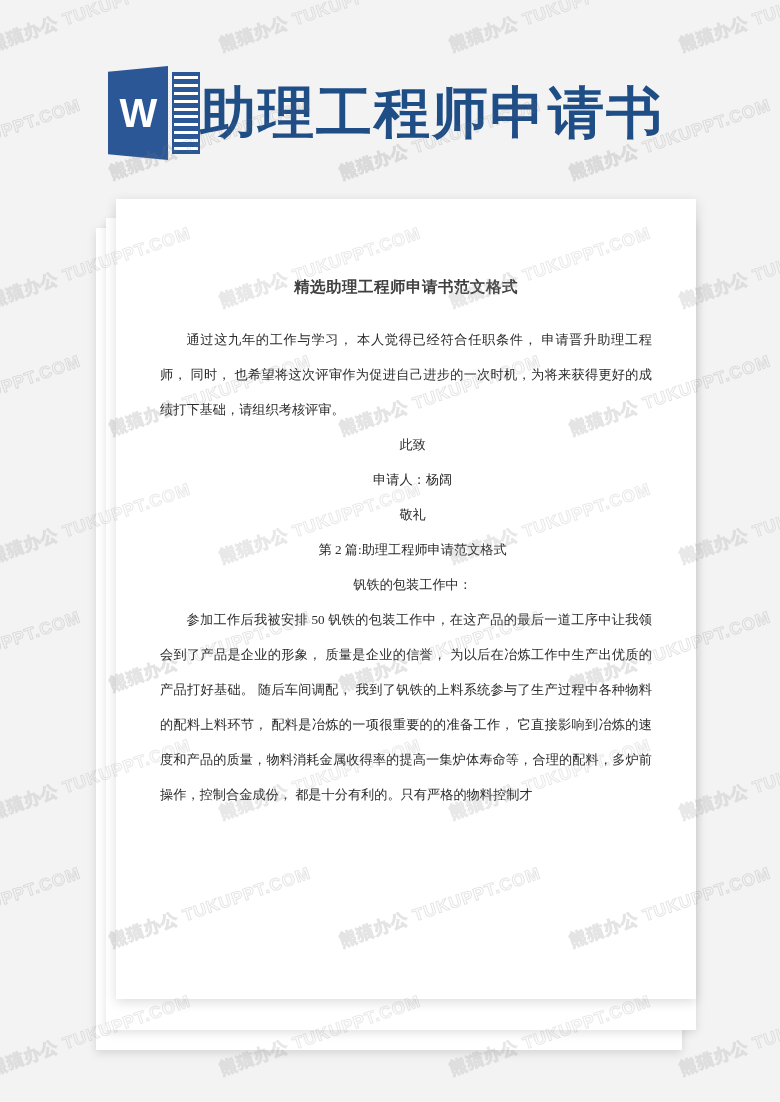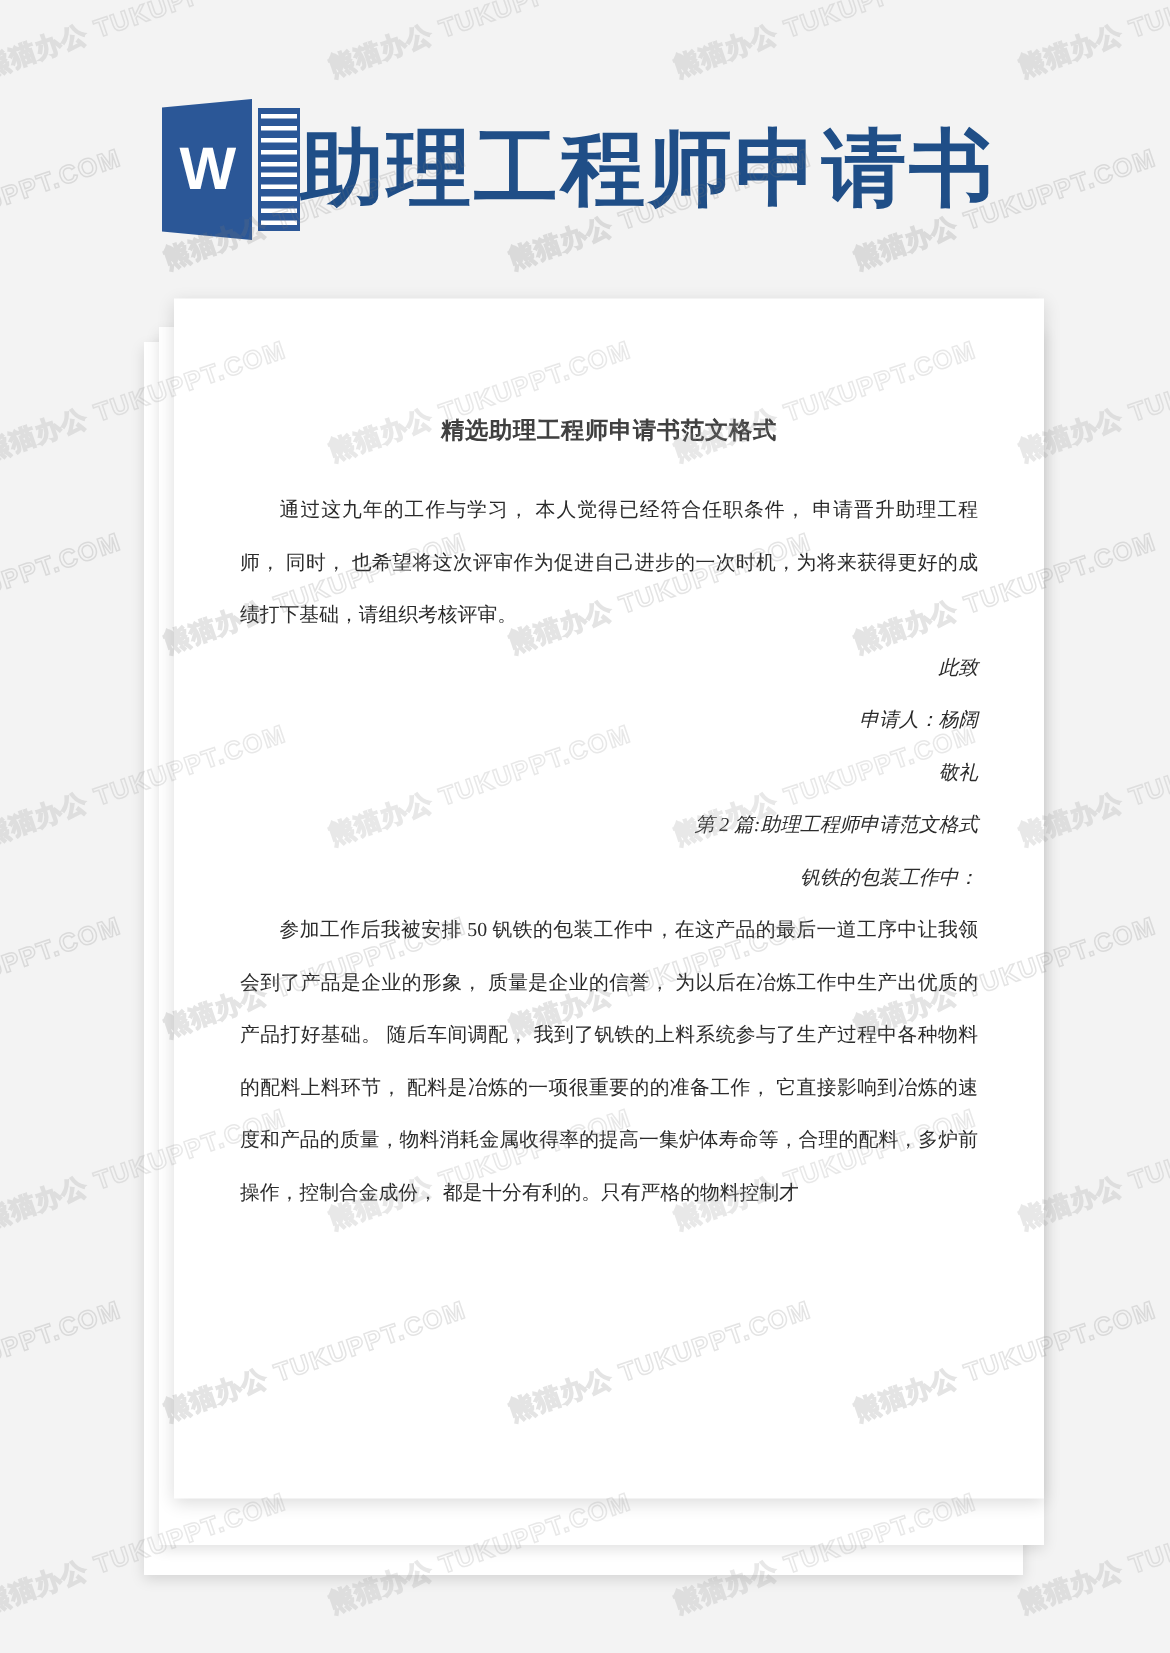--- a/index.html
+++ b/index.html
@@ -180,22 +180,21 @@
   }
   .para.indent {
     text-indent: 2em;
     font-family: Liberation Serif, serif;
   }
   .para.first {
     margin-top: 24px;
   }
   .para.short {
     text-indent: 1em;
-    text-align: right;
-    font-style: italic;
+    text-align: center;
   }
 </style>
 </head>
 <body>
 
 <div class="stack">
   <div class="sheet sheet-3"></div>
   <div class="sheet sheet-2"></div>
   <div class="sheet sheet-1"></div>
 </div>

